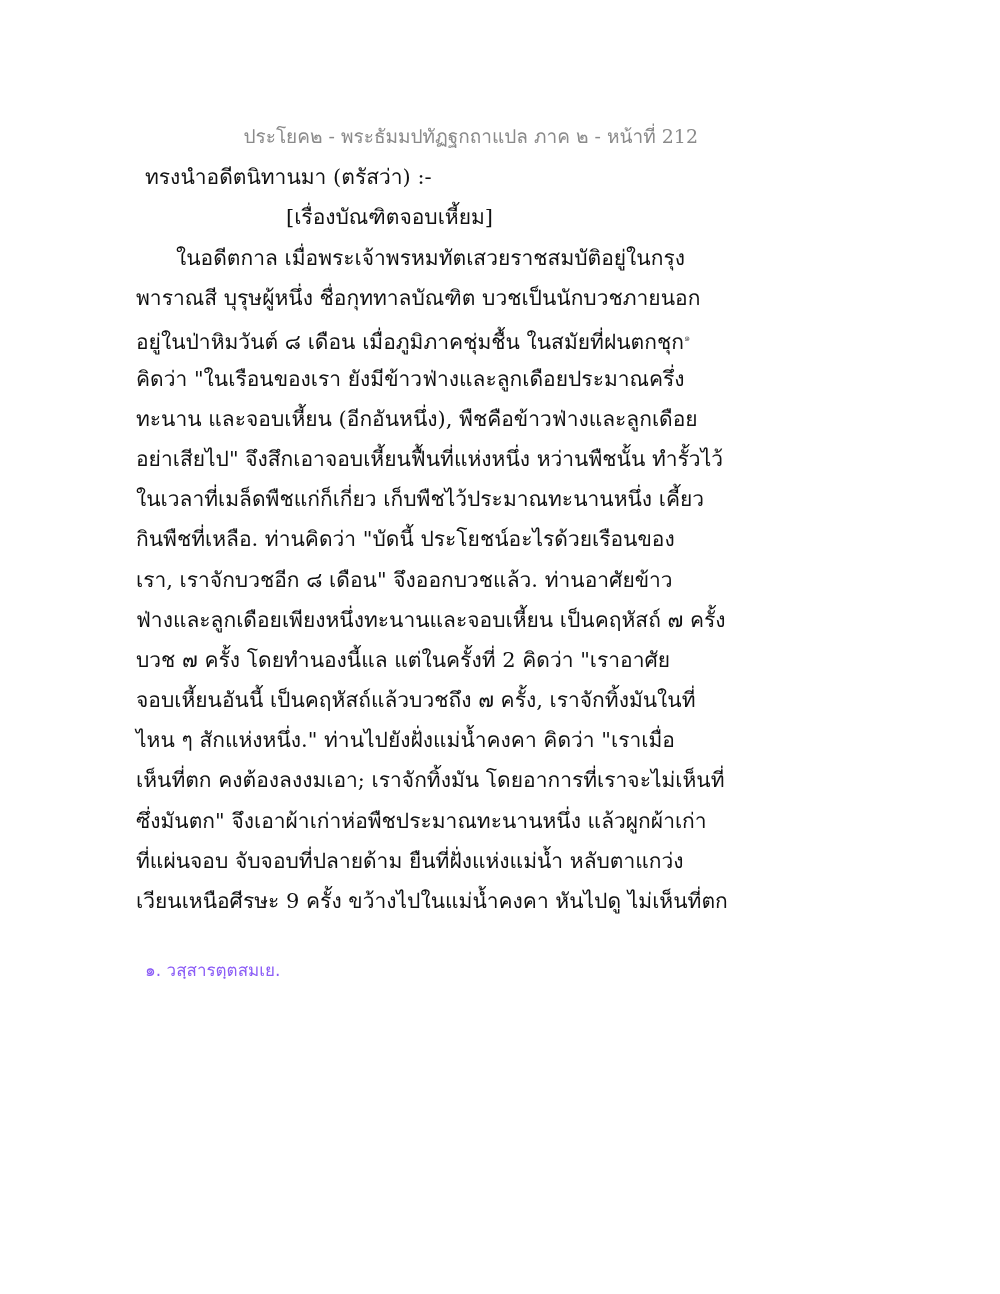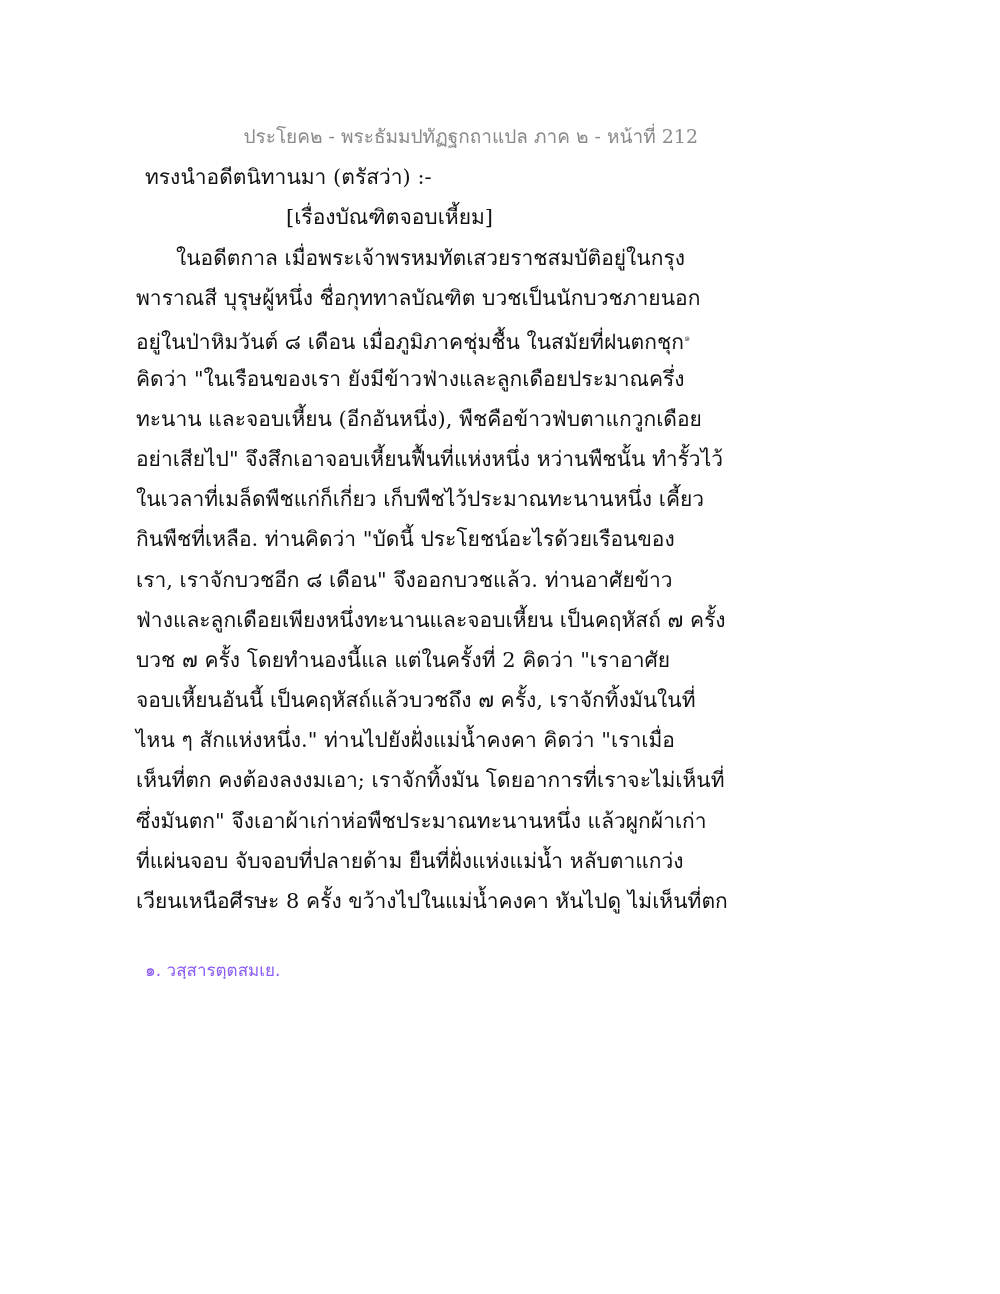--- a/index.html
+++ b/index.html
@@ -80,28 +80,28 @@
 
 <div class="intro-line">ทรงนำอดีตนิทานมา (ตรัสว่า) :-</div>
 
 <div class="story-title">[เรื่องบัณฑิตจอบเหี้ยม]</div>
 
 <ul class="body-lines">
   <li class="body-line indent">ในอดีตกาล     เมื่อพระเจ้าพรหมทัตเสวยราชสมบัติอยู่ในกรุง</li>
   <li class="body-line">พาราณสี  บุรุษผู้หนึ่ง  ชื่อกุททาลบัณฑิต  บวชเป็นนักบวชภายนอก</li>
   <li class="body-line"><span>อยู่ในป่าหิมวันต์ ๘ เดือน เมื่อภูมิภาคชุ่มชื้น  ในสมัยที่ฝนตกชุก</span><span class="footnote-ref">๑</span></li>
   <li class="body-line">คิดว่า "ในเรือนของเรา  ยังมีข้าวฟ่างและลูกเดือยประมาณครึ่ง</li>
-  <li class="body-line">ทะนาน และจอบเหี้ยน (อีกอันหนึ่ง),  พืชคือข้าวฟ่บตาแกวูกเดือย</li>
+  <li class="body-line">ทะนาน และจอบเหี้ยน (อีกอันหนึ่ง),  พืชคือข้าวฟ่างและลูกเดือย</li>
   <li class="body-line">อย่าเสียไป"  จึงสึกเอาจอบเหี้ยนฟื้นที่แห่งหนึ่ง หว่านพืชนั้น ทำรั้วไว้</li>
   <li class="body-line">ในเวลาที่เมล็ดพืชแก่ก็เกี่ยว  เก็บพืชไว้ประมาณทะนานหนึ่ง เคี้ยว</li>
   <li class="body-line">กินพืชที่เหลือ. ท่านคิดว่า "บัดนี้ ประโยชน์อะไรด้วยเรือนของ</li>
   <li class="body-line">เรา, เราจักบวชอีก ๘ เดือน"  จึงออกบวชแล้ว. ท่านอาศัยข้าว</li>
   <li class="body-line">ฟ่างและลูกเดือยเพียงหนึ่งทะนานและจอบเหี้ยน เป็นคฤหัสถ์ ๗ ครั้ง</li>
   <li class="body-line">บวช ๗ ครั้ง โดยทำนองนี้แล แต่ในครั้งที่ 2 คิดว่า "เราอาศัย</li>
   <li class="body-line">จอบเหี้ยนอันนี้ เป็นคฤหัสถ์แล้วบวชถึง ๗ ครั้ง, เราจักทิ้งมันในที่</li>
   <li class="body-line">ไหน ๆ สักแห่งหนึ่ง."  ท่านไปยังฝั่งแม่น้ำคงคา คิดว่า "เราเมื่อ</li>
   <li class="body-line">เห็นที่ตก  คงต้องลงงมเอา;  เราจักทิ้งมัน  โดยอาการที่เราจะไม่เห็นที่</li>
   <li class="body-line">ซึ่งมันตก" จึงเอาผ้าเก่าห่อพืชประมาณทะนานหนึ่ง แล้วผูกผ้าเก่า</li>
   <li class="body-line">ที่แผ่นจอบ  จับจอบที่ปลายด้าม ยืนที่ฝั่งแห่งแม่น้ำ หลับตาแกว่ง</li>
-  <li class="body-line">เวียนเหนือศีรษะ 8 ครั้ง ขว้างไปในแม่น้ำคงคา หันไปดู ไม่เห็นที่ตก</li>
+  <li class="body-line">เวียนเหนือศีรษะ 9 ครั้ง ขว้างไปในแม่น้ำคงคา หันไปดู ไม่เห็นที่ตก</li>
 </ul>
 
 <div class="footnote">๑. วสฺสารตฺตสมเย.</div>
 
 </body></html>

